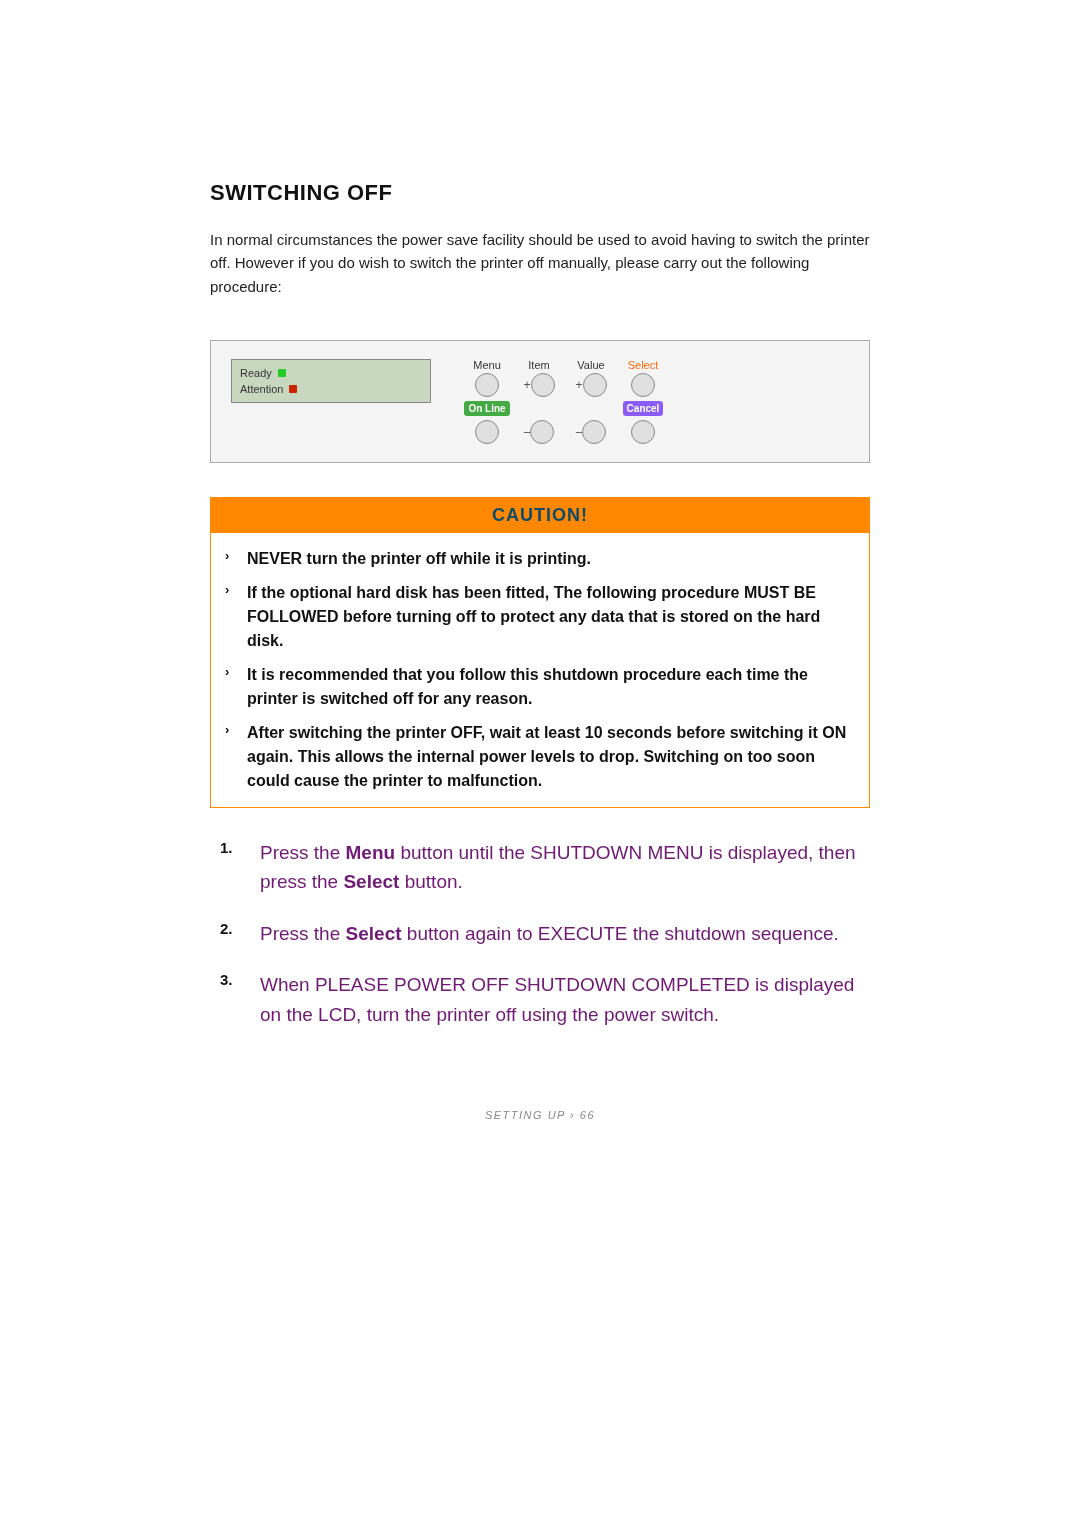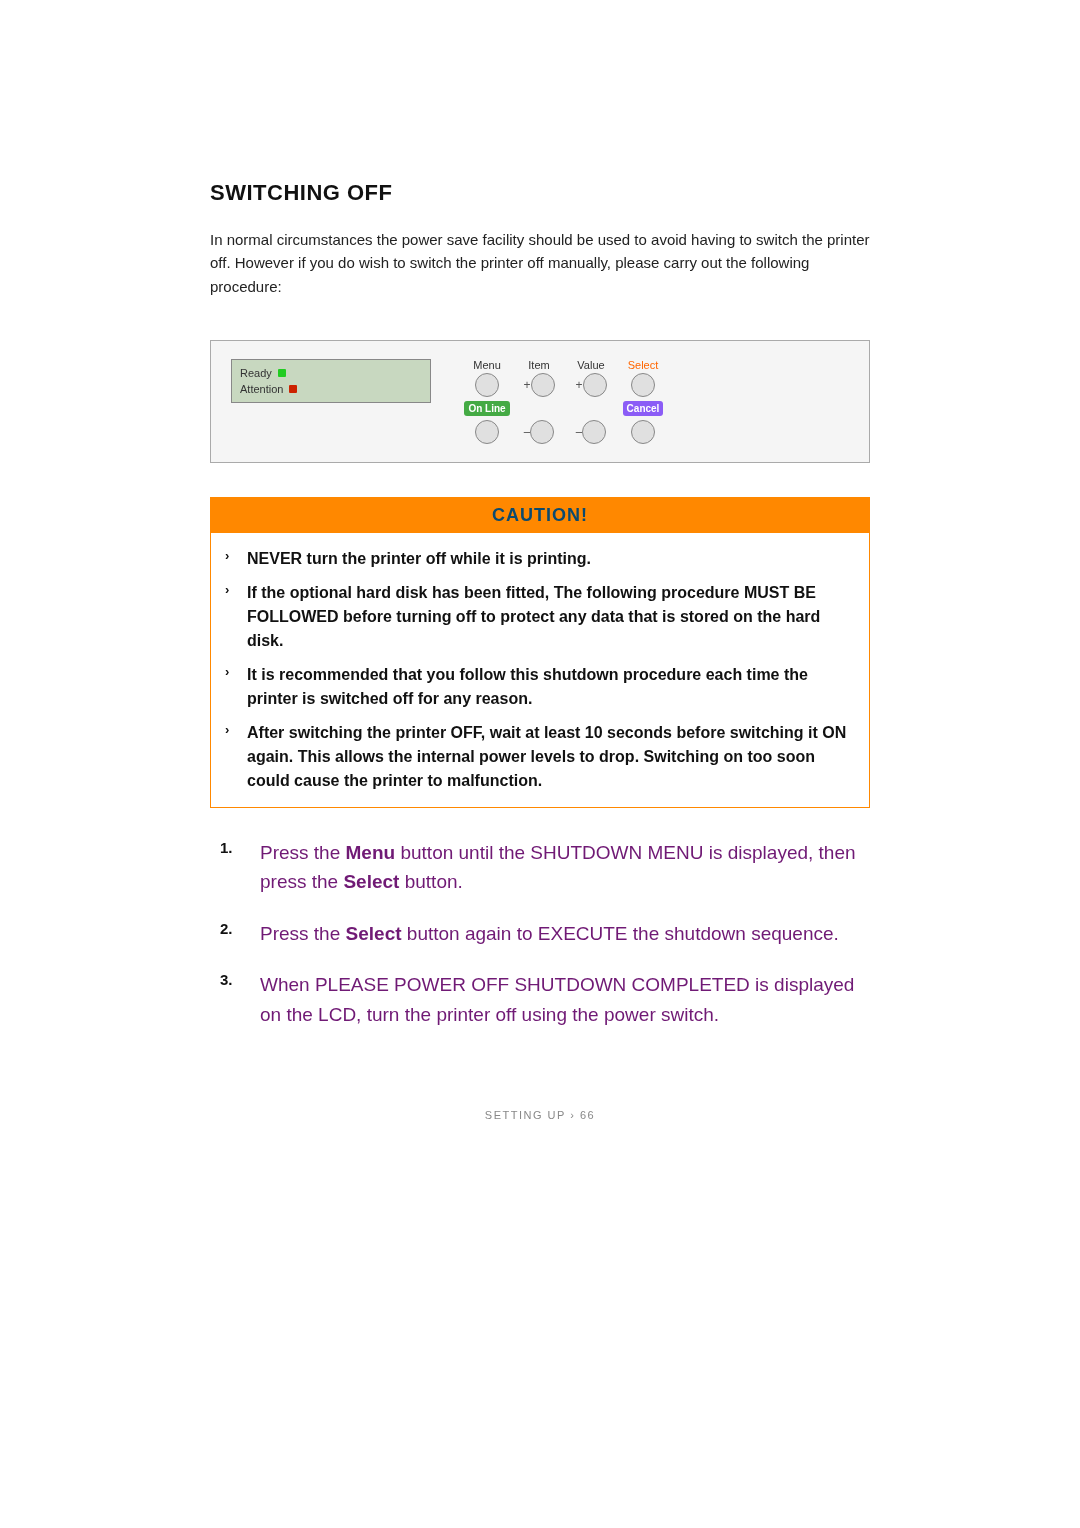--- a/index.html
+++ b/index.html
@@ -165,20 +165,21 @@
     .step-text b {
       font-weight: 900;
     }
     
     .footer {
       text-align: center;
       font-size: 11px;
       color: #888;
       letter-spacing: 1.5px;
       margin-top: 80px;
+      font-style: italic;
     }
     .ctrl-row {
       display: flex;
       flex-direction: row;
       align-items: center;
       gap: 0;
     }
     .ctrl-cell {
       width: 52px;
       display: flex;

